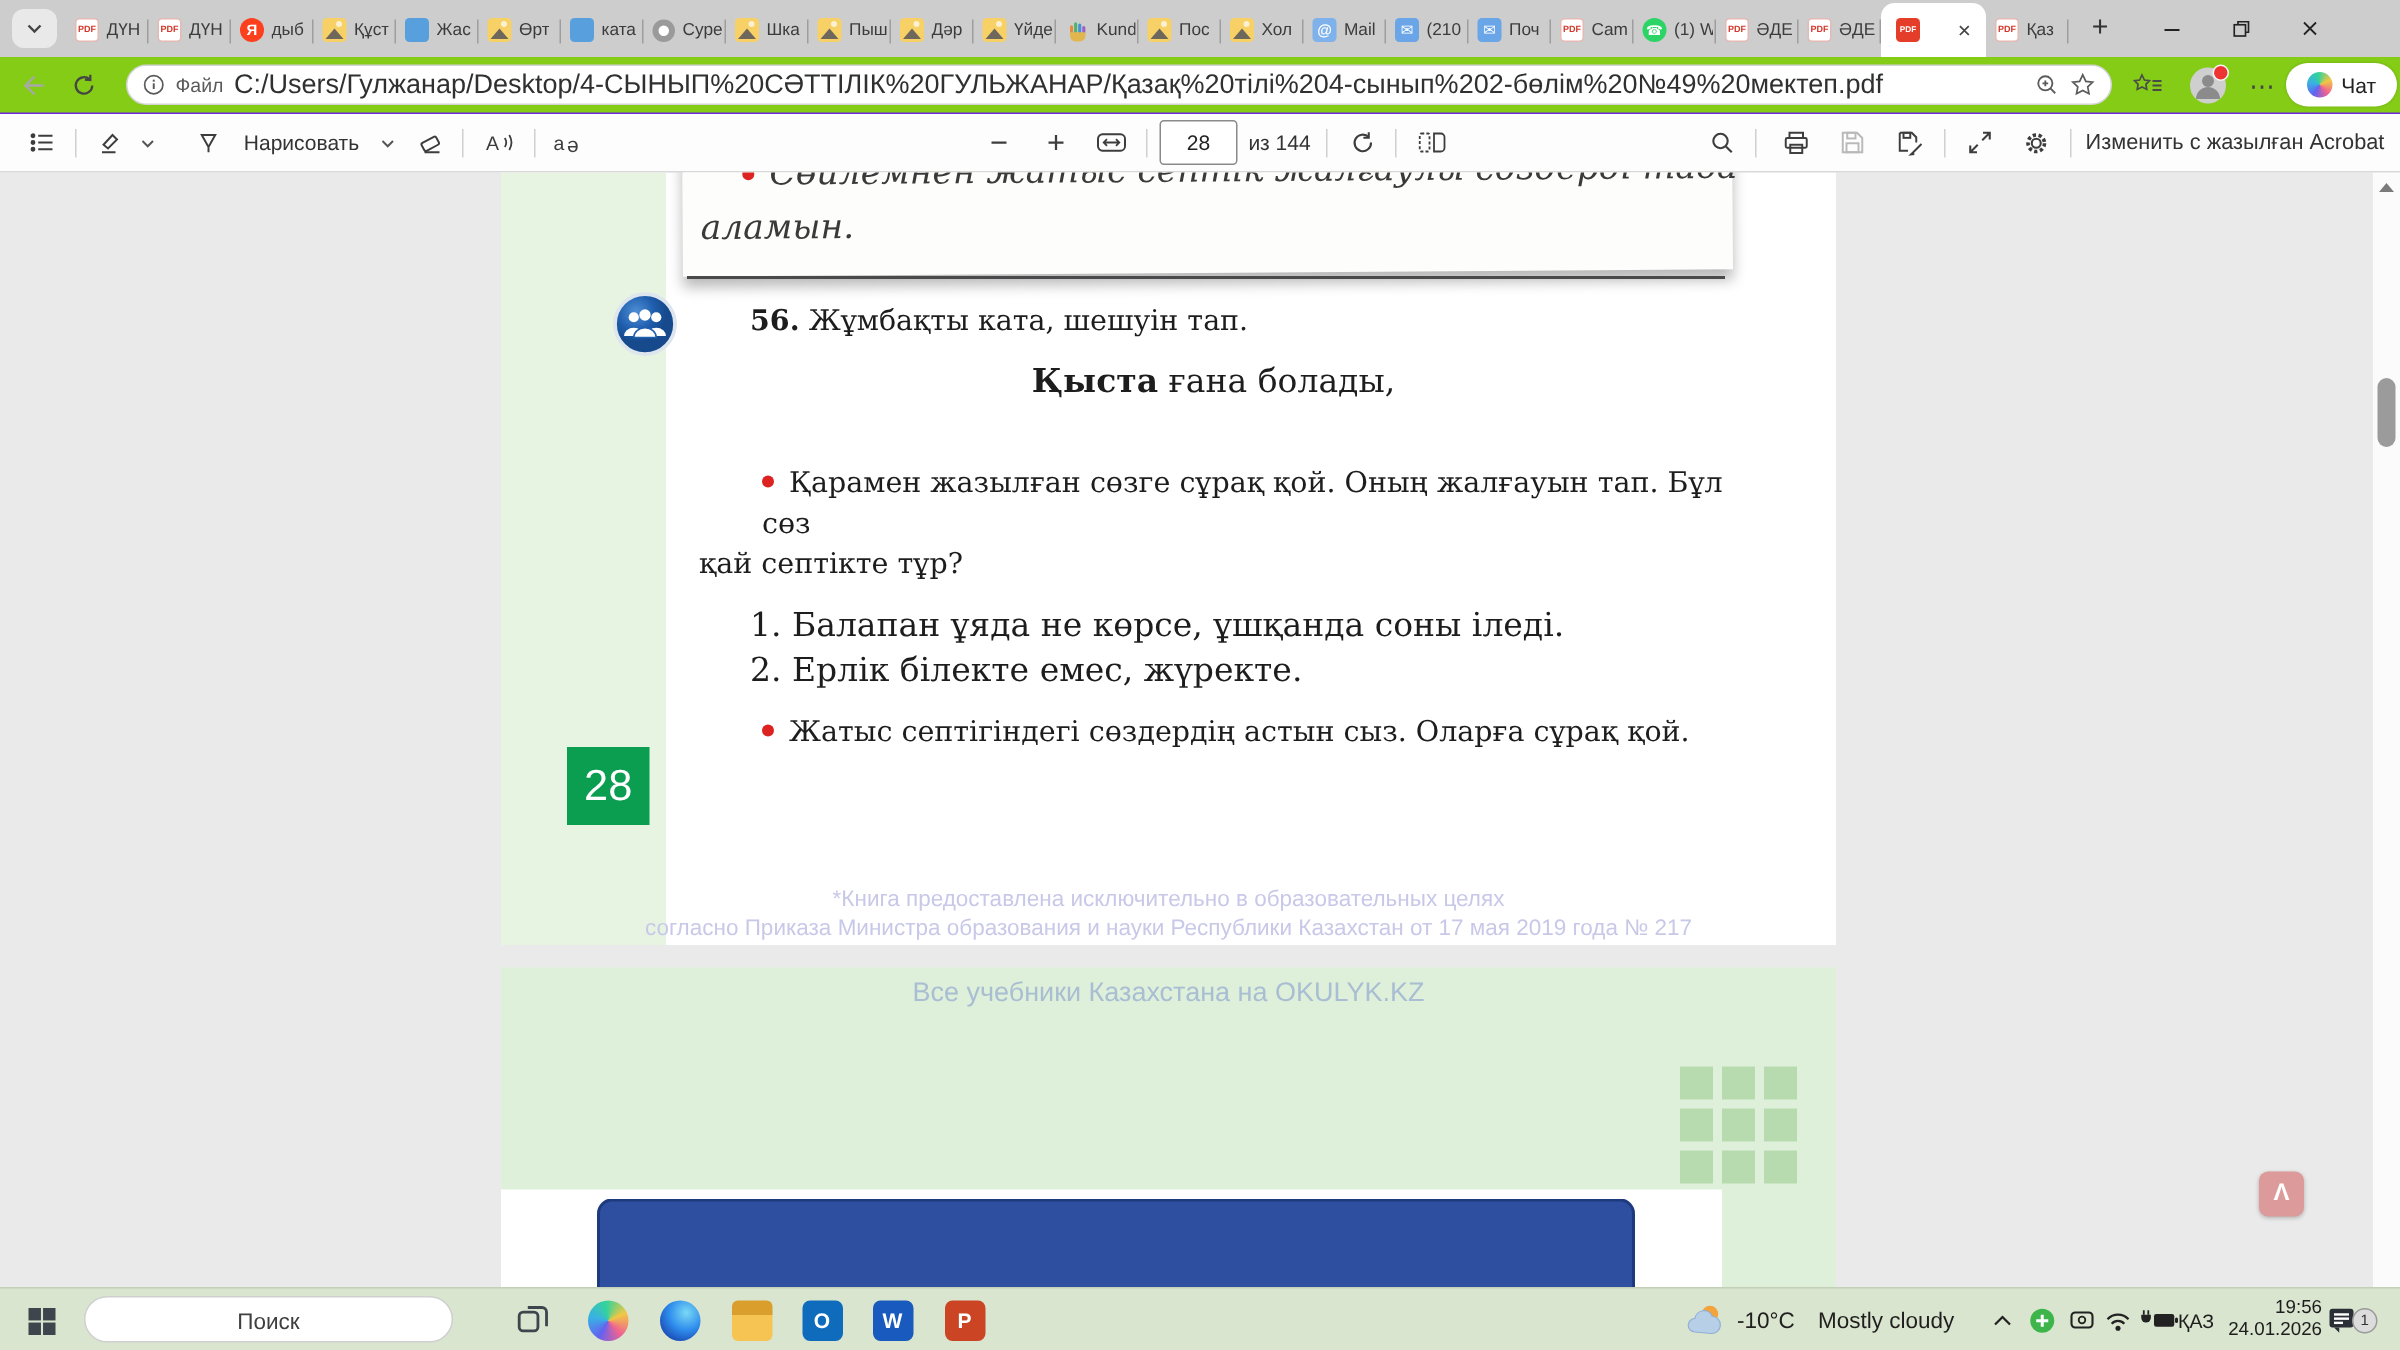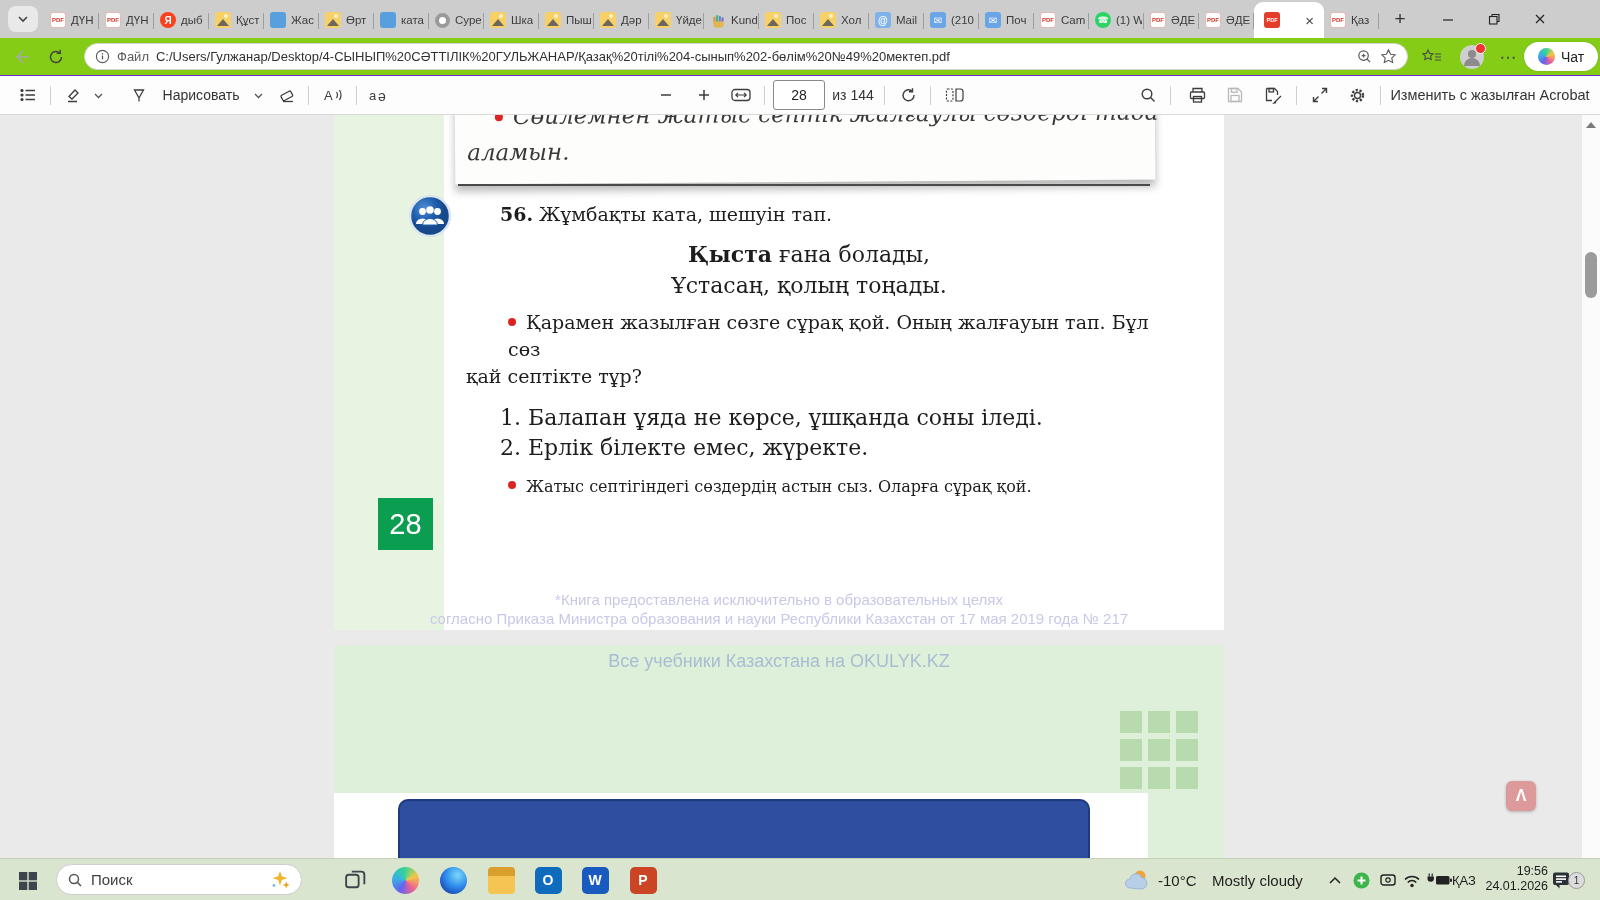--- a/index.html
+++ b/index.html
@@ -36,21 +36,21 @@
   .fav-mail{background:#6aa5e8;color:#fff;font-size:10px;}
   .fav-wa{background:#2bd465;border-radius:50%;color:#fff;font-size:9px;}
   .newtab{position:absolute;left:1386px;top:6px;width:28px;height:26px;border-radius:6px;
         display:flex;align-items:center;justify-content:center;font-size:19px;color:#333;}
   .winctl{position:absolute;top:0;height:38px;width:46px;display:flex;align-items:center;justify-content:center;}
 
   
   .addrbar{position:absolute;left:0;top:38px;width:1600px;height:38px;background:#84cc16;border-bottom:1px solid #6d28d9;box-sizing:border-box;}
   .urlpill{position:absolute;left:84px;top:5px;width:1324px;height:27px;border-radius:14px;background:#fff;
         border:1px solid #d4d4d4;box-sizing:border-box;display:flex;align-items:center;padding:0 10px;gap:7px;}
-  .urltext{font-size:13px;color:#303030;white-space:nowrap;overflow:hidden;flex:1;}
+  .urltext{font-size:18px;color:#303030;white-space:nowrap;overflow:hidden;flex:1;}
   .schemelabel{font-size:13px;color:#5a5a5a;}
   .abicon{position:absolute;top:7px;width:24px;height:24px;display:flex;align-items:center;justify-content:center;}
   .copipill{position:absolute;left:1524px;top:4px;width:74px;height:29px;background:#fff;border-radius:15px;
         display:flex;align-items:center;justify-content:center;gap:6px;box-shadow:0 0 2px rgba(0,0,0,.18);}
   .copicircle{width:17px;height:17px;border-radius:50%;
         background:conic-gradient(from 210deg,#6262f0,#39b1e4,#34d399,#f2c744,#ef6292,#6262f0);}
   .avatar{position:absolute;left:1460px;top:7px;width:24px;height:24px;border-radius:50%;background:#cfcfcf;}
   .avatar .dot{position:absolute;right:-2px;top:-2px;width:9px;height:9px;border-radius:50%;background:#e33;border:1.5px solid #f6f6f6;}
 
   
@@ -86,21 +86,21 @@
   .vsarrow{position:absolute;left:4px;top:7px;width:0;height:0;border-left:5px solid transparent;
         border-right:5px solid transparent;border-bottom:6px solid #7a7a7a;}
   .acrofloat{position:absolute;left:1506px;top:666px;width:30px;height:30px;border-radius:6px;background:#dd9a9a;
         color:#fff;font-weight:bold;font-size:16px;display:flex;align-items:center;justify-content:center;
         box-shadow:0 1px 3px rgba(0,0,0,.25);}
 
   
   .taskbar{position:absolute;left:0;top:858px;width:1600px;height:42px;background:#d9e5cf;border-top:1px solid #c2d0b8;box-sizing:border-box;}
   .tb{position:absolute;display:flex;align-items:center;justify-content:center;}
   .searchpill{position:absolute;left:56px;top:5px;width:246px;height:31px;background:#fff;border:1px solid #cfcfcf;
-        border-radius:16px;box-sizing:border-box;display:flex;align-items:center;padding:0 10px;gap:8px;}
+        border-radius:16px;box-sizing:border-box;display:flex;align-items:center;padding:0 10px;gap:8px;flex-direction:column;}
   .searchpill span{font-size:15px;color:#3f3f3f;flex:1;}
   .appic{width:27px;height:27px;border-radius:5px;display:flex;align-items:center;justify-content:center;
         color:#fff;font-weight:bold;font-size:14px;}
   .trayico{position:absolute;top:0;height:42px;display:flex;align-items:center;justify-content:center;}
   .claim{font-size:15px;color:#1f1f1f;white-space:nowrap;}
   .clock{position:absolute;left:1478px;top:5px;width:70px;text-align:right;font-size:12.5px;color:#1d1d1d;line-height:15px;}
   .badge1{position:absolute;left:1568px;top:13px;width:17px;height:17px;border-radius:50%;background:#dcdcdc;
         border:1px solid #9a9a9a;font-size:10px;color:#333;display:flex;align-items:center;justify-content:center;box-sizing:border-box;}
 </style>
 </head>
@@ -512,33 +512,32 @@
           <path d="M14.5 31 a7.5 6.5 0 0 1 15 0 z" fill="#fff" stroke="#1f5fae" stroke-width="1"></path>
       </svg>
 
       <div class="serif" style="position:absolute;left:166px;top:88px;font-size:19px">
         <b>56.</b>
         <span>Жұмбақты ката, шешуін тап.</span>
       </div>
 
       <div class="serif" style="position:absolute;left:130px;top:124px;width:690px;text-align:center;font-size:22px;line-height:31px">
         <div><b>Қыста</b><span> ғана болады,</span></div>
-        <div>Ұстасаң, қолың тоңады.</div>
       </div>
 
       <div class="serif" style="position:absolute;left:132px;top:194px;width:700px;font-size:19px;line-height:27px">
         <div style="padding-left:42px"><span class="reddot"></span><span>Қарамен жазылған сөзге сұрақ қой. Оның жалғауын тап. Бұл сөз</span></div>
         <div>қай септікте тұр?</div>
       </div>
 
 
       <div class="serif" style="position:absolute;left:166px;top:290px;font-size:22px">1. Балапан ұяда не көрсе, ұшқанда соны іледі.</div>
       <div class="serif" style="position:absolute;left:166px;top:320px;font-size:22px">2. Ерлік білекте емес, жүректе.</div>
 
-      <div class="serif" style="position:absolute;left:174px;top:362px;font-size:16px"><span class="reddot"></span><span>Жатыс септігіндегі сөздердің астын сыз. Оларға сұрақ қой.</span></div>
+      <div class="serif" style="position:absolute;left:174px;top:362px;font-size:19px"><span class="reddot"></span><span>Жатыс септігіндегі сөздердің астын сыз. Оларға сұрақ қой.</span></div>
 
       <div class="badge28">28</div>
 
       <div class="copyr" style="top:476px">*Книга предоставлена исключительно в образовательных целях</div>
       <div class="copyr" style="top:495px">согласно Приказа Министра образования и науки Республики Казахстан от 17 мая 2019 года № 217</div>
     </div>
 
     <div class="page2">
       <div class="okulyk">Все учебники Казахстана на OKULYK.KZ</div>
       <div class="grid9" id="grid9">

